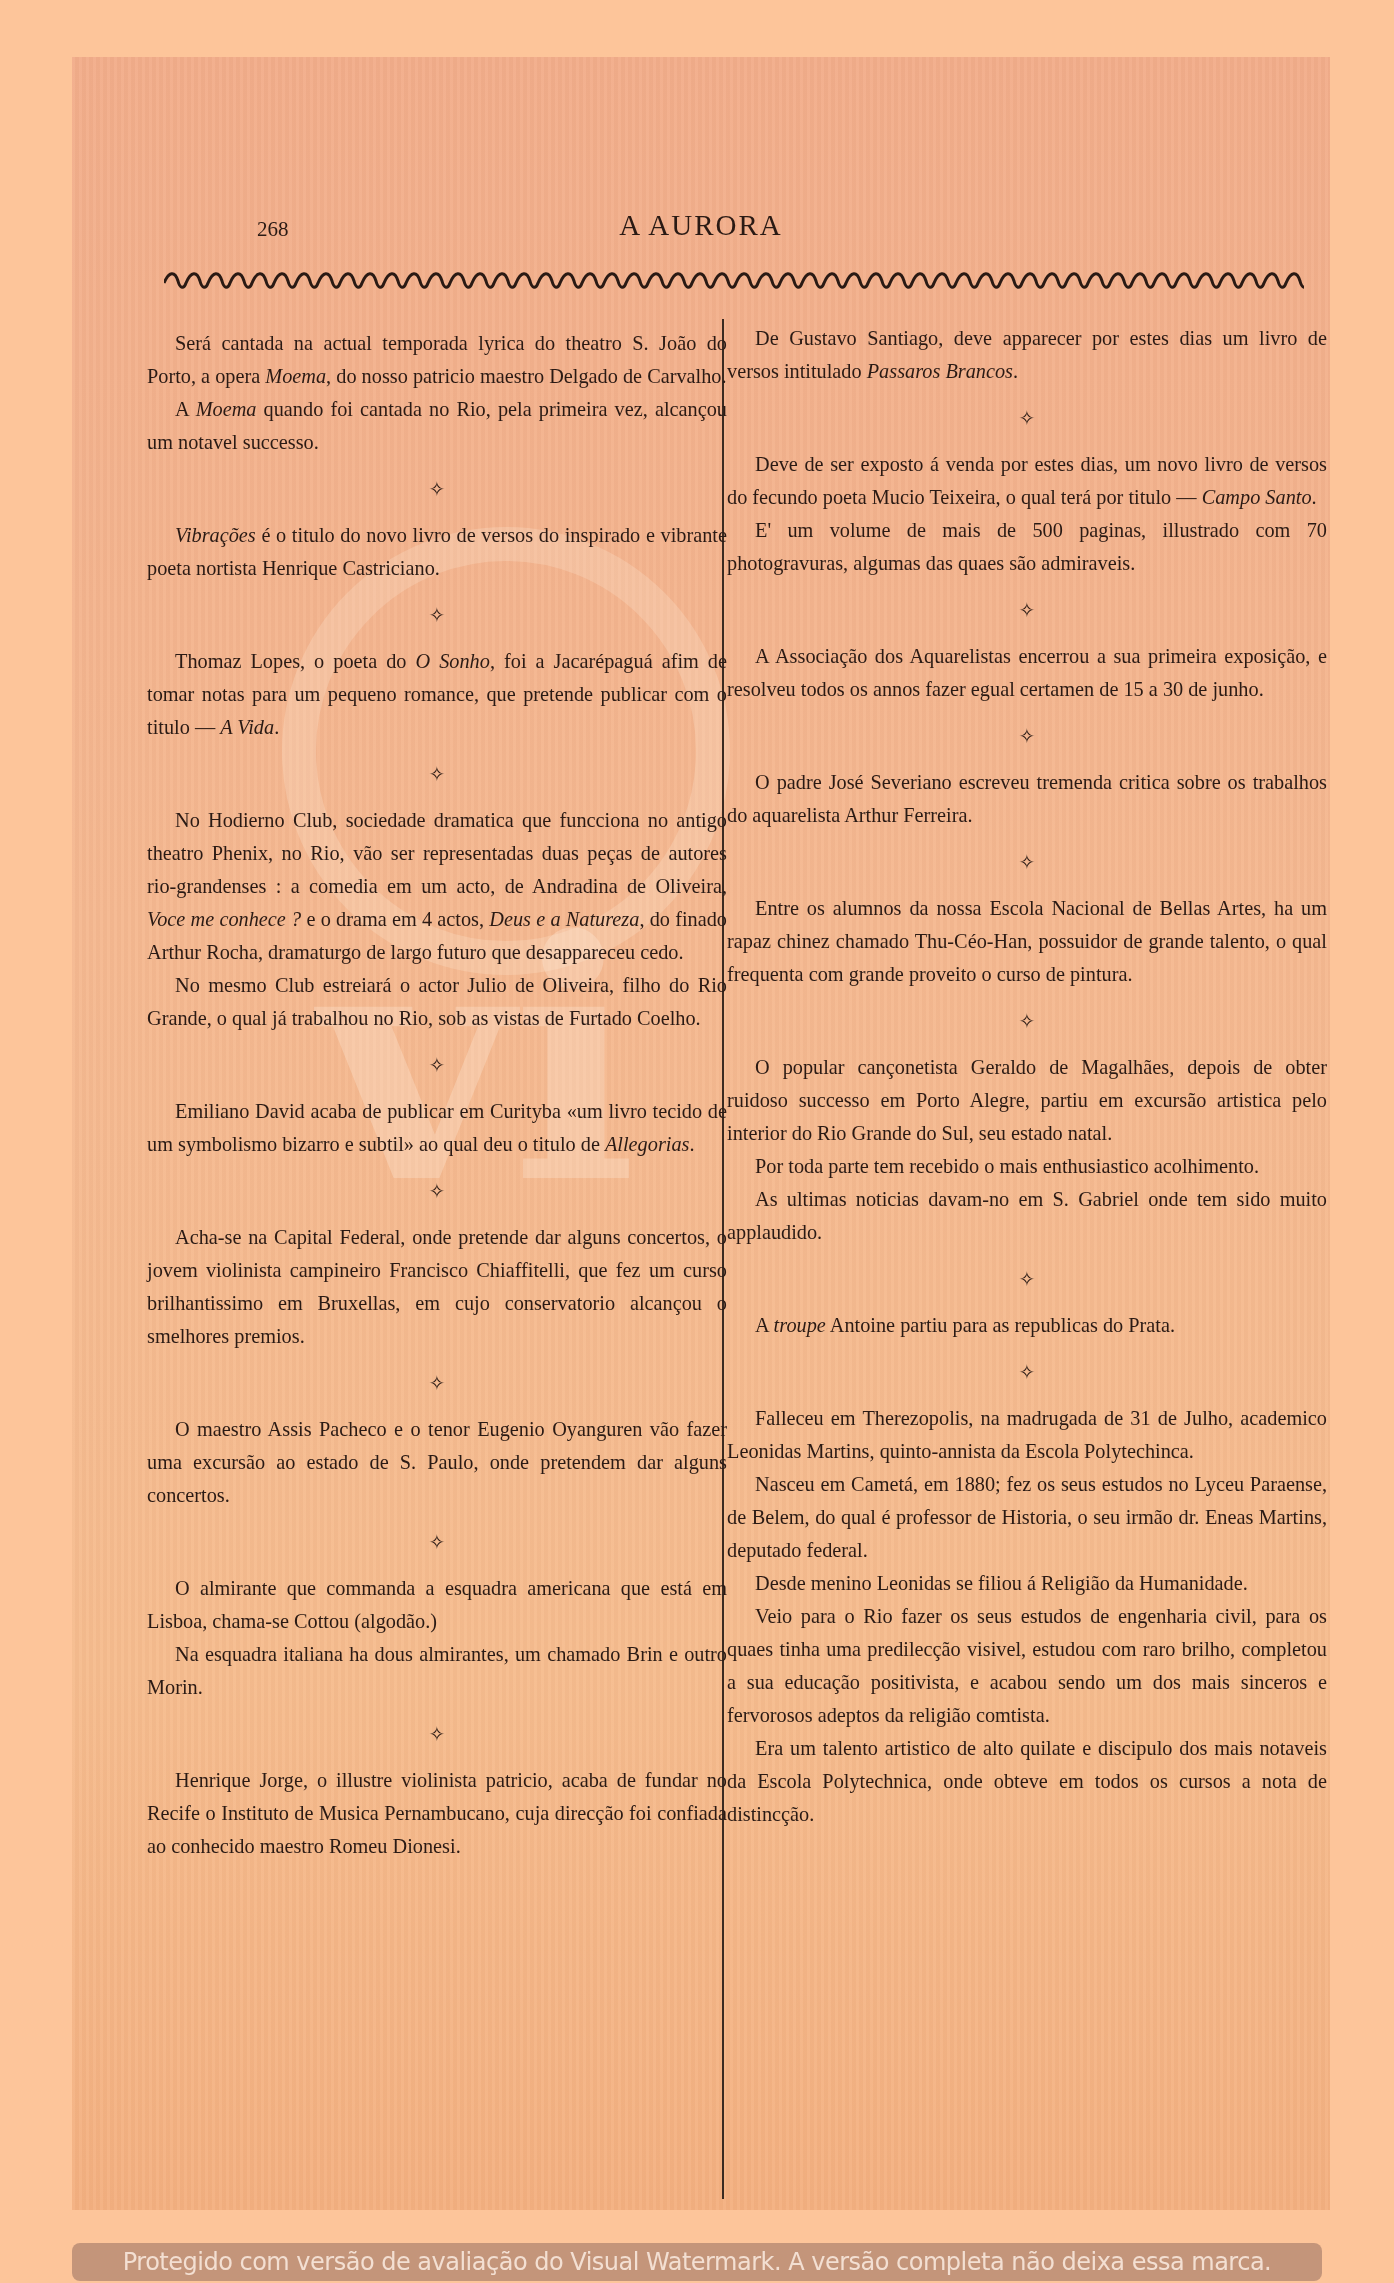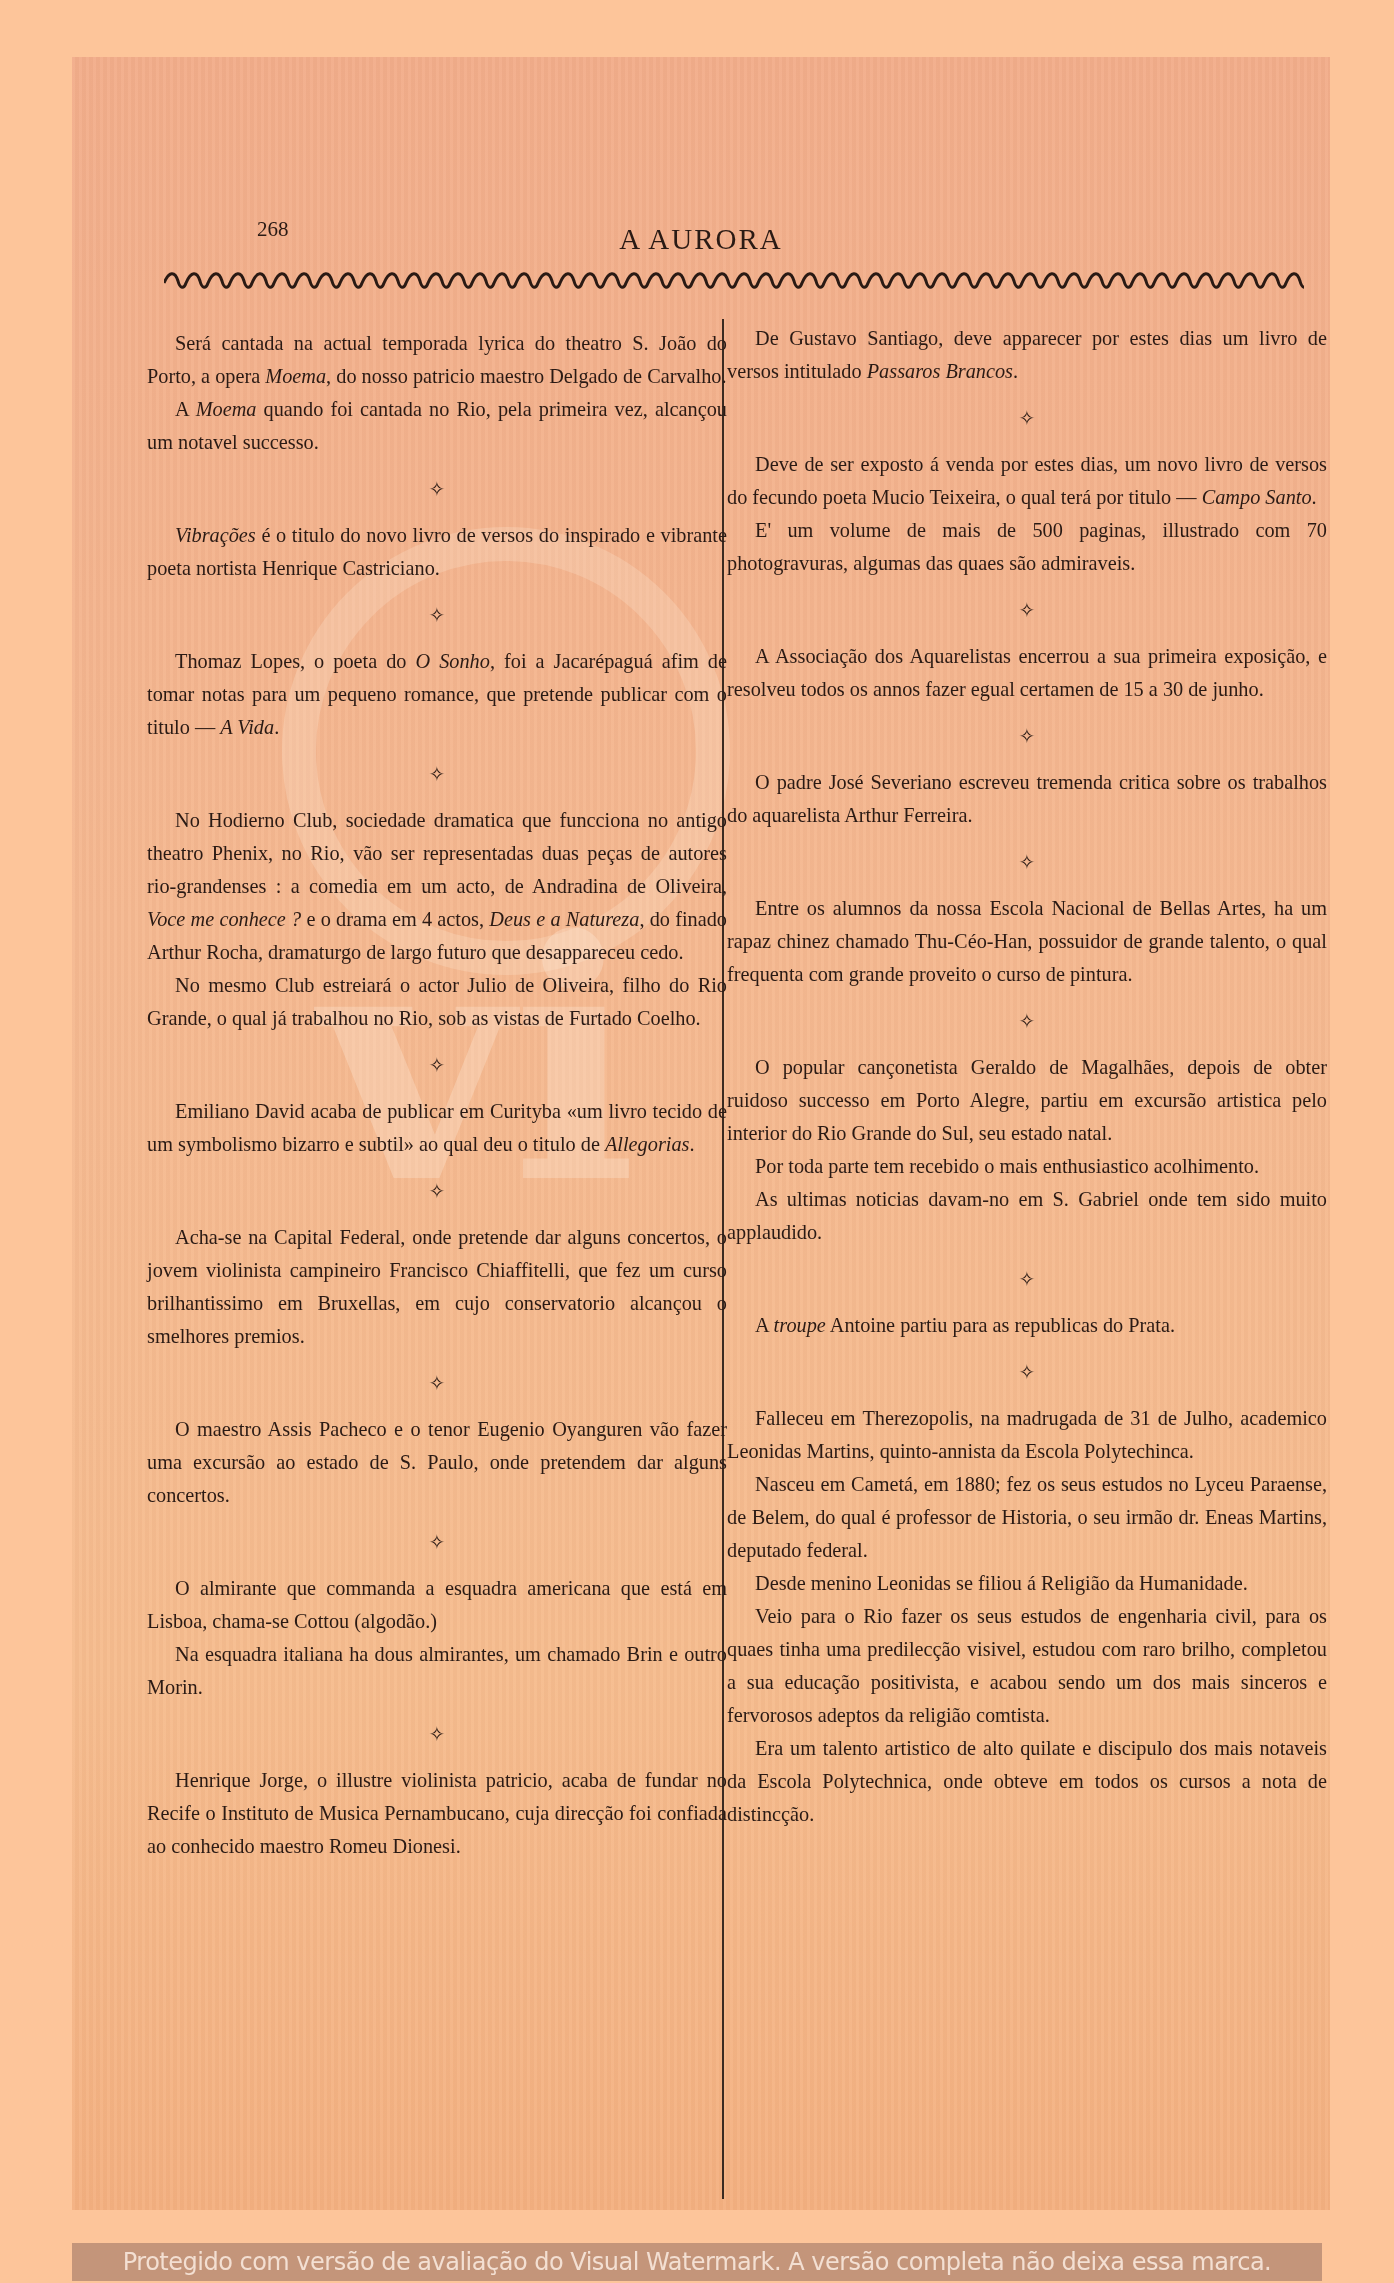--- a/index.html
+++ b/index.html
@@ -20,21 +20,21 @@
     font-family:"DejaVu Serif", serif; font-weight:bold; pointer-events:none;
   }
   .header {
     position:absolute; left:0; top:150px; width:100%; height:40px;
   }
   .page-num {
     position:absolute; left:185px; top:10px; font-size:21px;
     font-family:"Liberation Serif", serif;
   }
   .journal-title {
-    position:absolute; left:0; width:100%; top:16px; text-align:center;
+    position:absolute; left:0; width:100%; top:2px; text-align:center;
     font-size:29px; letter-spacing:2px; font-family:"Liberation Serif", serif;
   }
   .wave-rule {
     position:absolute; left:92px; top:210px; width:1140px; height:28px;
   }
   .col {
     position:absolute; top:0; font-family:"Liberation Serif", serif;
     font-size:20.3px; line-height:33px; text-align:justify;
   }
   .col-left { left:75px; width:580px; top:270px; }
@@ -44,21 +44,21 @@
   }
   .para { margin:0; text-indent:28px; }
   .item { margin:0; }
   .star {
     display:block; text-align:center; font-size:20px; line-height:24px;
     margin:18px 0 18px 0; color:#2a1a14;
   }
   i { font-style:italic; }
   .wm-bar {
     position:absolute; left:72px; top:2243px; width:1250px; height:38px;
-    background:#c4957a; border-radius:0;
+    background:#c4957a; border-radius:8px;
     color:#f3dfd2; font-family:"DejaVu Sans", sans-serif; font-size:24px;
     line-height:38px; text-align:center; letter-spacing:-0.5px; white-space:nowrap;
     overflow:hidden;
   }
 </style>
 </head>
 <body>
 
 <div class="paper">
   <div class="ghost-mark" style="left:210px; top:470px; width:380px; height:380px; border:34px solid rgba(255,240,225,0.22); border-radius:50%;"></div>

